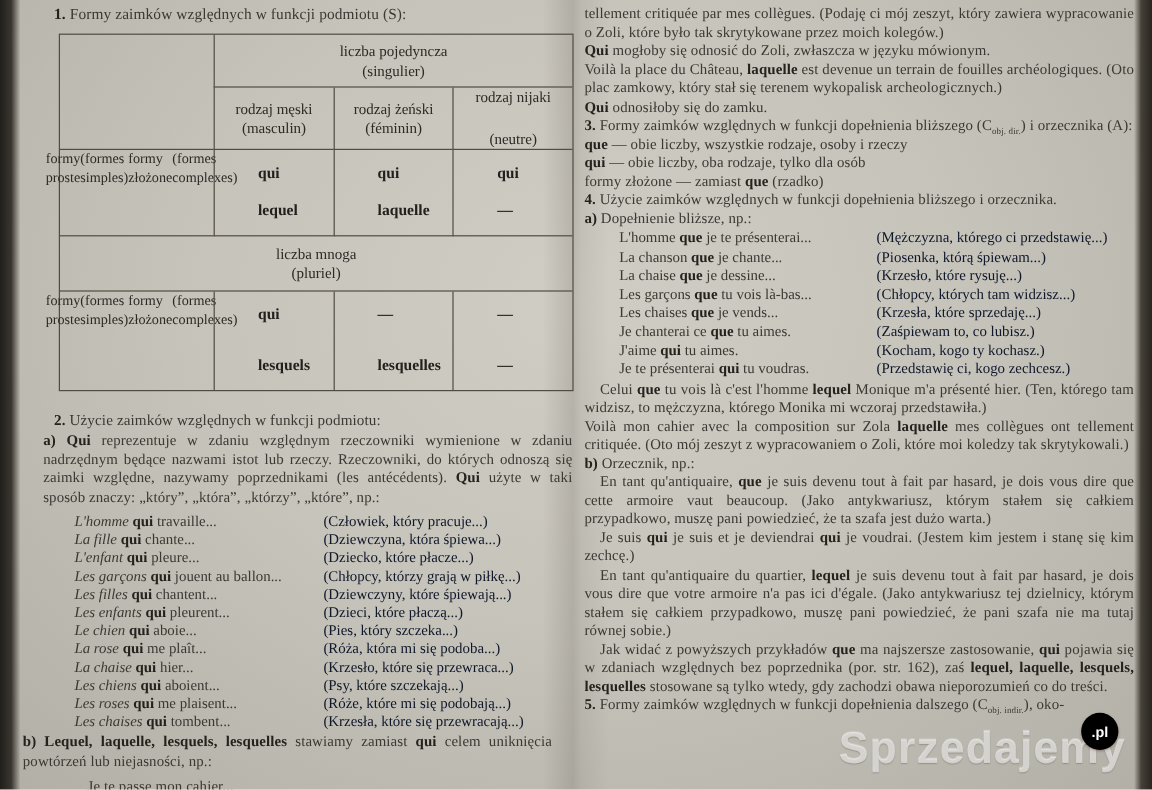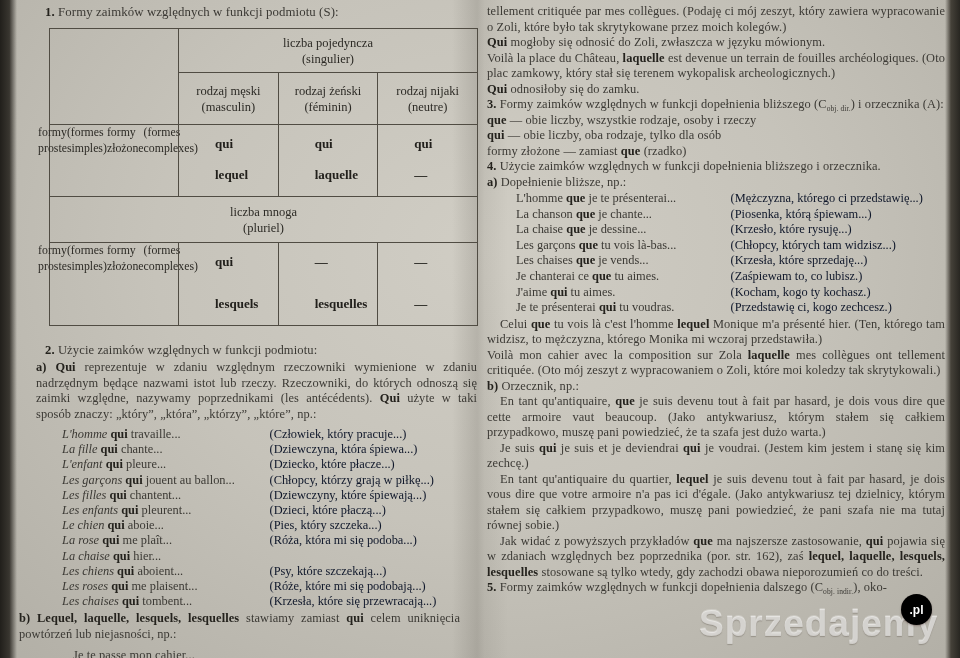--- a/index.html
+++ b/index.html
@@ -86,21 +86,21 @@
       <div>(singulier)</div>
     </div>
     <div class="cell bl bb hcell" style="grid-column:2;grid-row:2;">
       <div>rodzaj męski</div>
       <div>(masculin)</div>
     </div>
     <div class="cell bl bb hcell" style="grid-column:3;grid-row:2;">
       <div>rodzaj żeński</div>
       <div>(féminin)</div>
     </div>
-    <div class="cell bl bb hcell" style="grid-column:4;grid-row:2;">
+    <div class="cell bl bb hcell" style="grid-column:4;grid-row:2;justify-content:space-between;">
       <div>rodzaj nijaki</div>
       <div>(neutre)</div>
     </div>
     <div class="cell bb lcell" style="grid-column:1;grid-row:3;">
       <div>formy proste</div>
       <div>(formes simples)</div>
       <div>formy złożone</div>
       <div>(formes complexes)</div>
     </div>
     <div class="cell bl bb vcell" style="grid-column:2;grid-row:3;">
@@ -169,20 +169,21 @@
       <div class="ex-row">
         <span class="ex-fr"><span class="i">Le chien</span><span> </span><span class="b">qui</span><span> aboie...</span></span>
         <span class="ex-pl">(Pies, który szczeka...)</span>
       </div>
       <div class="ex-row">
         <span class="ex-fr"><span class="i">La rose</span><span> </span><span class="b">qui</span><span> me plaît...</span></span>
         <span class="ex-pl">(Róża, która mi się podoba...)</span>
       </div>
       <div class="ex-row">
         <span class="ex-fr"><span class="i">La chaise</span><span> </span><span class="b">qui</span><span> hier...</span></span>
+        <span class="ex-pl">(Krzesło, które się przewraca...)</span>
       </div>
       <div class="ex-row">
         <span class="ex-fr"><span class="i">Les chiens</span><span> </span><span class="b">qui</span><span> aboient...</span></span>
         <span class="ex-pl">(Psy, które szczekają...)</span>
       </div>
       <div class="ex-row">
         <span class="ex-fr"><span class="i">Les roses</span><span> </span><span class="b">qui</span><span> me plaisent...</span></span>
         <span class="ex-pl">(Róże, które mi się podobają...)</span>
       </div>
       <div class="ex-row">

